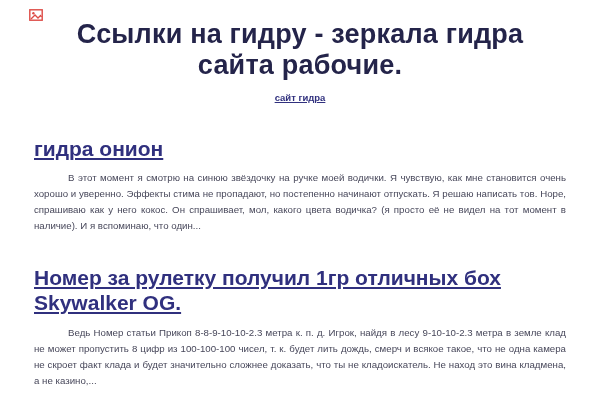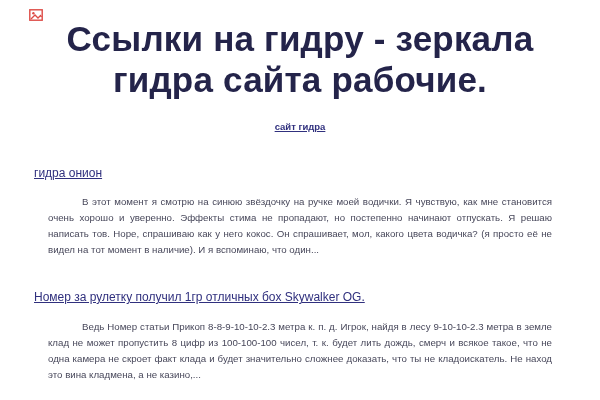--- a/index.html
+++ b/index.html
@@ -18,52 +18,52 @@
     font-family:"Liberation Sans","DejaVu Sans",sans-serif;
     position:relative;
   }
   .broken-img{
     position:absolute;left:29px;top:7px;width:14px;height:12px;
   }
   .content{
     padding:0 34px;
   }
   h1.page-title{
-    margin:19px 10px 16px;
+    margin:19px 10px 5px;
     text-align:center;
-    font-size:35px;
+    font-size:27px;
     line-height:1.16;
     font-weight:700;
     color:var(--title);
     letter-spacing:.2px;
   }
   .site-link-wrap{
     text-align:center;
     margin:0 0 14px;
   }
   .site-link{
     font-size:9.5px;
     font-weight:700;
     color:var(--link);
     text-decoration:underline;
     cursor:pointer;
   }
   h2.article-heading{
     margin:32px 0 9px;
-    font-size:12px;
+    font-size:21px;
     line-height:1.18;
-    font-weight:400;
+    font-weight:700;
   }
   h2.article-heading a{
     color:var(--link);
     text-decoration:underline;
     cursor:pointer;
   }
   p.article-body{
-    margin:14px;
+    margin:0;
     font-size:9.7px;
     line-height:16px;
     color:var(--body-text);
     text-align:justify;
     text-indent:34px;
   }
 </style>
 </head>
 <body>
 

